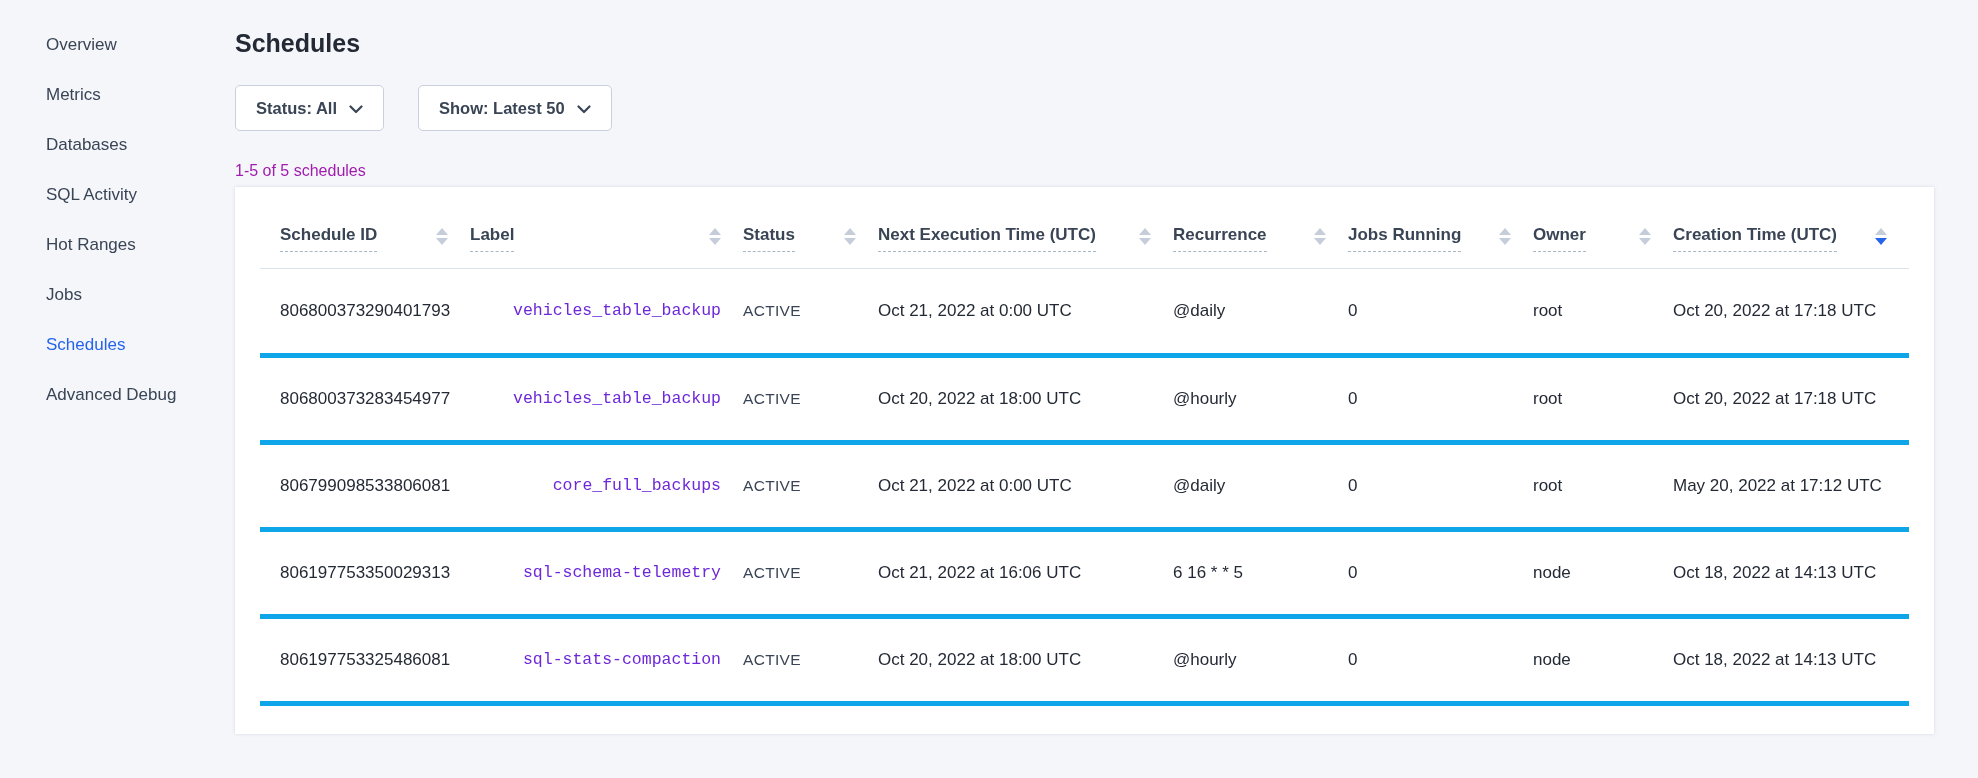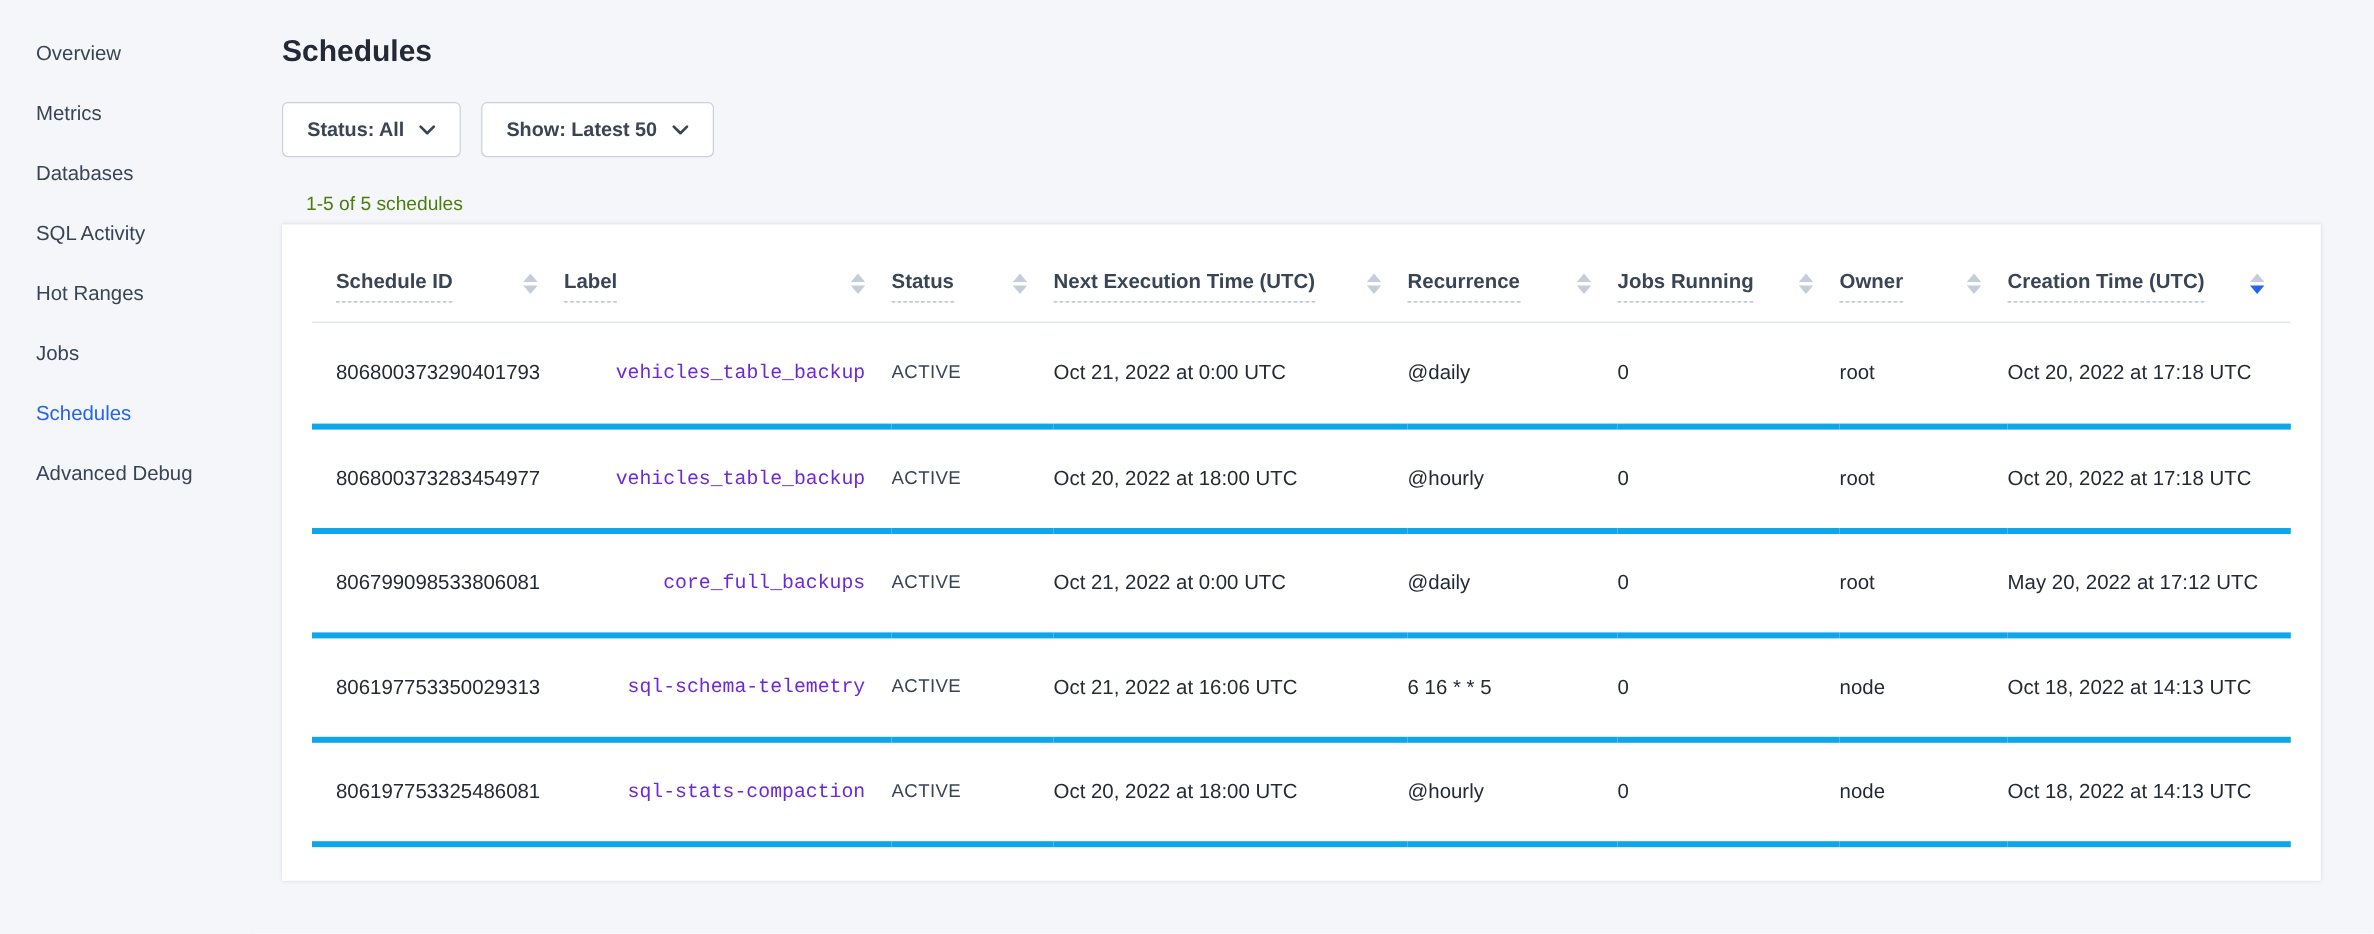--- a/index.html
+++ b/index.html
@@ -6,51 +6,51 @@
   html,body { width:1978px; height:778px; }
   body {
     background:#f4f6fa;
     font-family:"Liberation Sans", sans-serif;
     color:#394455;
     overflow:hidden;
     position:relative;
   }
 
   
-  .sidebar { position:absolute; left:0; top:20px; width:235px; }
+  .sidebar { position:absolute; left:16px; top:20px; width:235px; }
   .nav-item {
     height:50px; line-height:50px;
     padding-left:30px;
     font-size:17px; color:#394455;
     cursor:pointer; white-space:nowrap;
   }
   .nav-item.active { color:#2563eb; }
 
   
   .main { position:absolute; left:235px; top:0; width:1699px; }
   .page-title {
     margin-top:28px;
     font-size:25px; font-weight:bold; color:#242a35;
     line-height:30px;
   }
-  .filters { margin-top:27px; display:flex; gap:17px; }
+  .filters { margin-top:27px; display:flex; gap:34px; }
   .dropdown {
     height:46px;
     background:#ffffff;
     border:1px solid #c8cfdd;
     border-radius:5px;
     padding:0 20px;
     display:inline-flex; align-items:center; gap:12px;
     font-family:"Liberation Sans", sans-serif;
     font-size:16.5px; font-weight:bold; color:#394455;
     cursor:pointer;
   }
   .chev { display:inline-block; margin-top:1px; }
 
-  .count { margin-top:30px; font-size:16px; line-height:20px; color:#4d7c0f;margin-left:20px; }
+  .count { margin-top:30px; font-size:16px; line-height:20px; color:#a21caf; }
 
   
   .card {
     margin-top:6px;
     width:1699px;
     background:#ffffff;
     box-shadow:0 0 3px rgba(67,90,111,.18);
     padding:12px 25px 28px 25px;
   }
   table { border-collapse:collapse; table-layout:fixed; width:1649px; }

